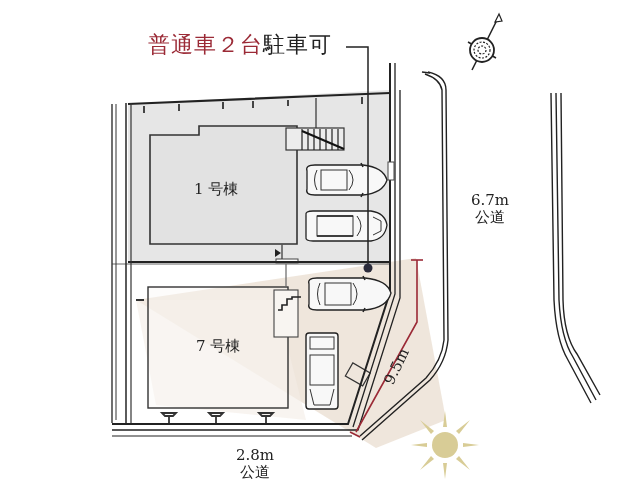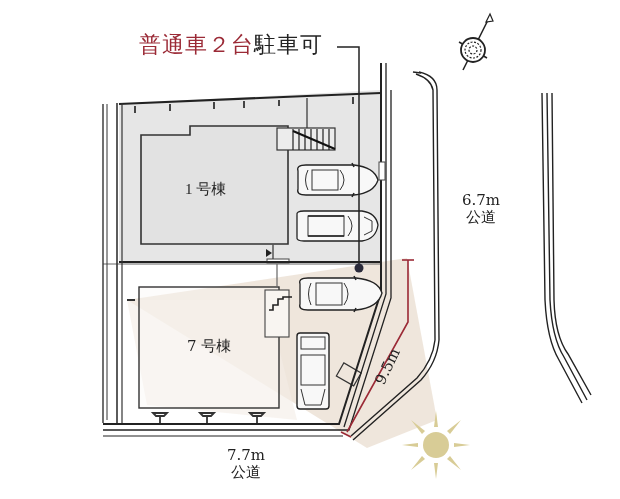--- a/index.html
+++ b/index.html
@@ -1,17 +1,17 @@
 <!DOCTYPE html>
 <html><head>
   <meta charset="utf-8">
   <style>
     html, body { margin: 0; padding: 0; background: #ffffff; }
     body { width: 620px; height: 499px; overflow: hidden; position: relative; font-family: "DejaVu Serif", "Liberation Serif", serif; }
-    #stage { position: absolute; left: 7px; top: 0; width: 510px; height: 499px; }
+    #stage { position: absolute; left: 16px; top: 0; width: 510px; height: 499px; }
     .label { position: absolute; color: #222; font-family: "DejaVu Serif", "Liberation Serif", serif; line-height: 1.15; text-align: center; white-space: nowrap; }
     .title { position: absolute; left: 132px; top: 30px; font-size: 22px; letter-spacing: 1px; font-family: "DejaVu Serif", "Liberation Serif", serif; white-space: nowrap; }
     .title .red { color: #9b2a36; }
     .title .dark { color: #222; }
     .bldg { font-size: 15px; }
     .road { font-size: 15px; }
     .dim { font-size: 15px; color: #222; transform: rotate(-64deg); transform-origin: center; }
   </style>
 </head>
 <body>
@@ -173,30 +173,30 @@
       </g>
     </g>
   </svg>
 
   
   <div class="title">
     <span class="red">普通車２台</span><span class="dark">駐車可</span>
   </div>
 
   
-  <div class="label bldg" style="left:178px; top:181px;font-family:Liberation Serif, serif;">1 号棟</div>
+  <div class="label bldg" style="left:178px; top:181px;">1 号棟</div>
   <div class="label bldg" style="left:180px; top:338px;">7 号棟</div>
 
   
   <div class="label road" style="left:455px; top:192px;">
     <div>6.7m</div>
     <div>公道</div>
   </div>
 
   
   <div class="label road" style="left:220px; top:447px;">
-    <div>7.7m</div>
+    <div>2.8m</div>
     <div>公道</div>
   </div>
 
   
   <div class="label dim" style="left:362px; top:358px;">9.5m</div>
 </div>
 
 </body></html>

